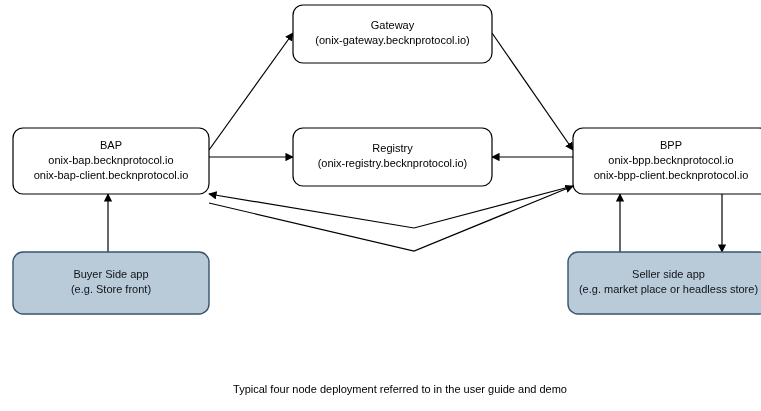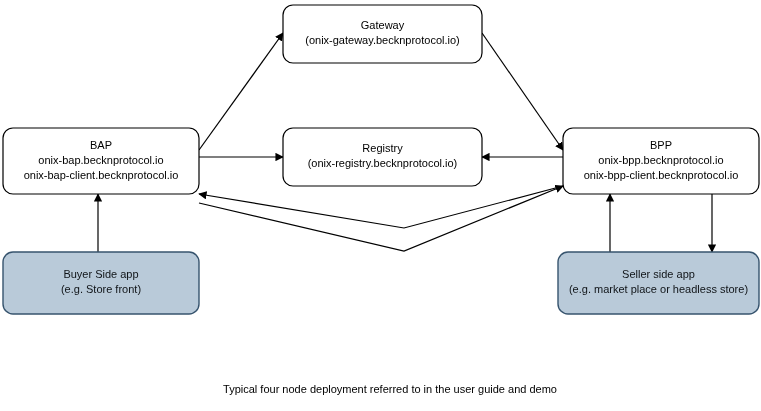--- a/index.html
+++ b/index.html
@@ -10,20 +10,21 @@
   body {
     width: 761px;
     height: 411px;
     font-family: "Liberation Sans", sans-serif;
     overflow: hidden;
   }
   #diagram-root {
     position: relative;
     width: 692px;
     height: 411px;
+    margin-left: 10px;
   }
   svg.canvas {
     position: absolute;
     top: 0;
     left: 0;
     width: 761px;
     height: 411px;
     display: block;
   }
   .node-box {

